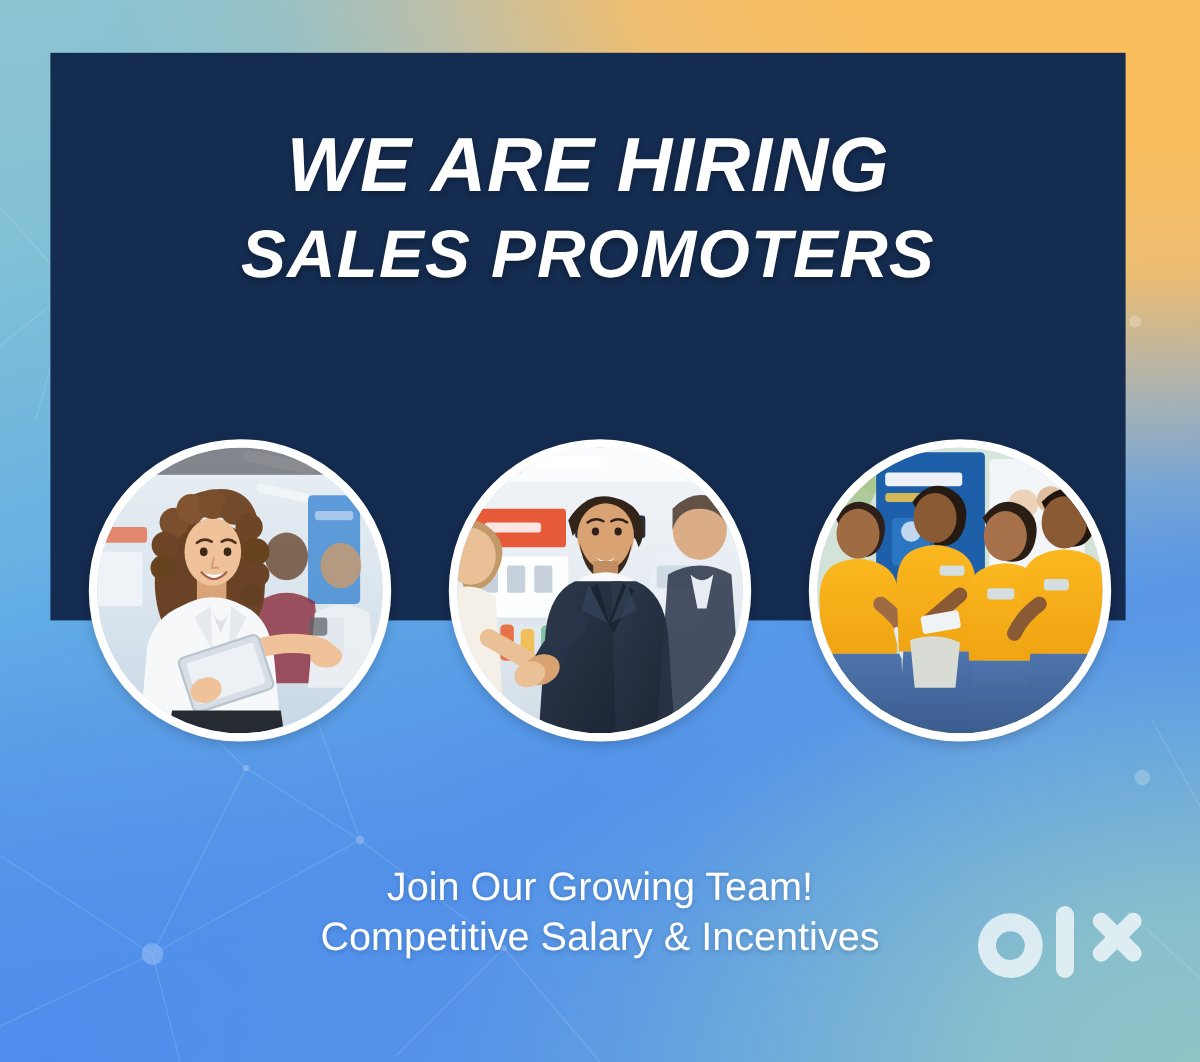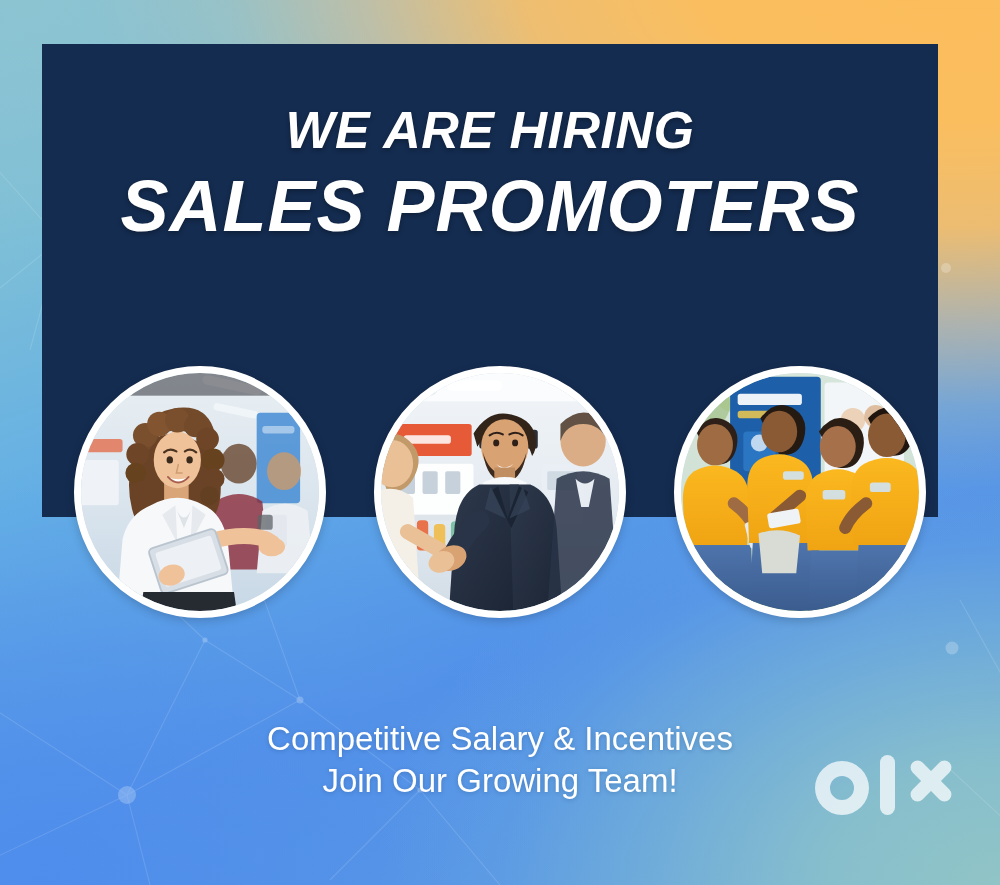--- a/index.html
+++ b/index.html
@@ -91,28 +91,28 @@
     width: 896px;
     text-align: center;
     padding-top: 54px;
     box-sizing: border-box;
   }
   .headline {
     color: #FFFFFF;
     font-family: "Liberation Sans", sans-serif;
     font-weight: bold;
     font-style: italic;
-    font-size: 52px;
+    font-size: 64px;
     line-height: 1.24;
     letter-spacing: 0.5px;
     white-space: nowrap;
     text-shadow: 0 2px 5px rgba(0,0,0,0.30);
   }
   .headline.line2 {
-    font-size: 72px;
+    font-size: 56px;
     letter-spacing: 1px;
   }
 
   
   .photos {
     position: absolute;
     left: 0;
     top: 0;
     width: 1000px;
     height: 885px;
@@ -465,22 +465,22 @@
             <rect x="200" y="116" width="22" height="10" rx="3" fill="#CFE3F5" opacity="0.9"></rect>
             <path d="M188 182 h74 l4 70 h-82 Z" fill="url(#p3jeans)"></path>
             <path d="M196 138 q-16 12 -22 26" stroke="#8A5A35" stroke-width="13" fill="none" stroke-linecap="round"></path>
           </g>
         </svg>
       </div>
     </div>
   </div>
 
   <div class="tagline">
+    <div>Join Our Growing Team!</div>
     <div>Competitive Salary &amp; Incentives</div>
-    <div>Join Our Growing Team!</div>
   </div>
 
   <div class="olx-watermark">
     <svg viewBox="0 0 160 86">
       <g fill="#FFFFFF" opacity="0.90">
 
         <path d="M36 10 a27 27 0 1 1 0 54 a27 27 0 1 1 0 -54 Z
                  M36 25 a12 12 0 1 0 0 24 a12 12 0 1 0 0 -24 Z" fill-rule="evenodd"></path>
 
         <rect x="74" y="4" width="15" height="60" rx="7.5"></rect>

